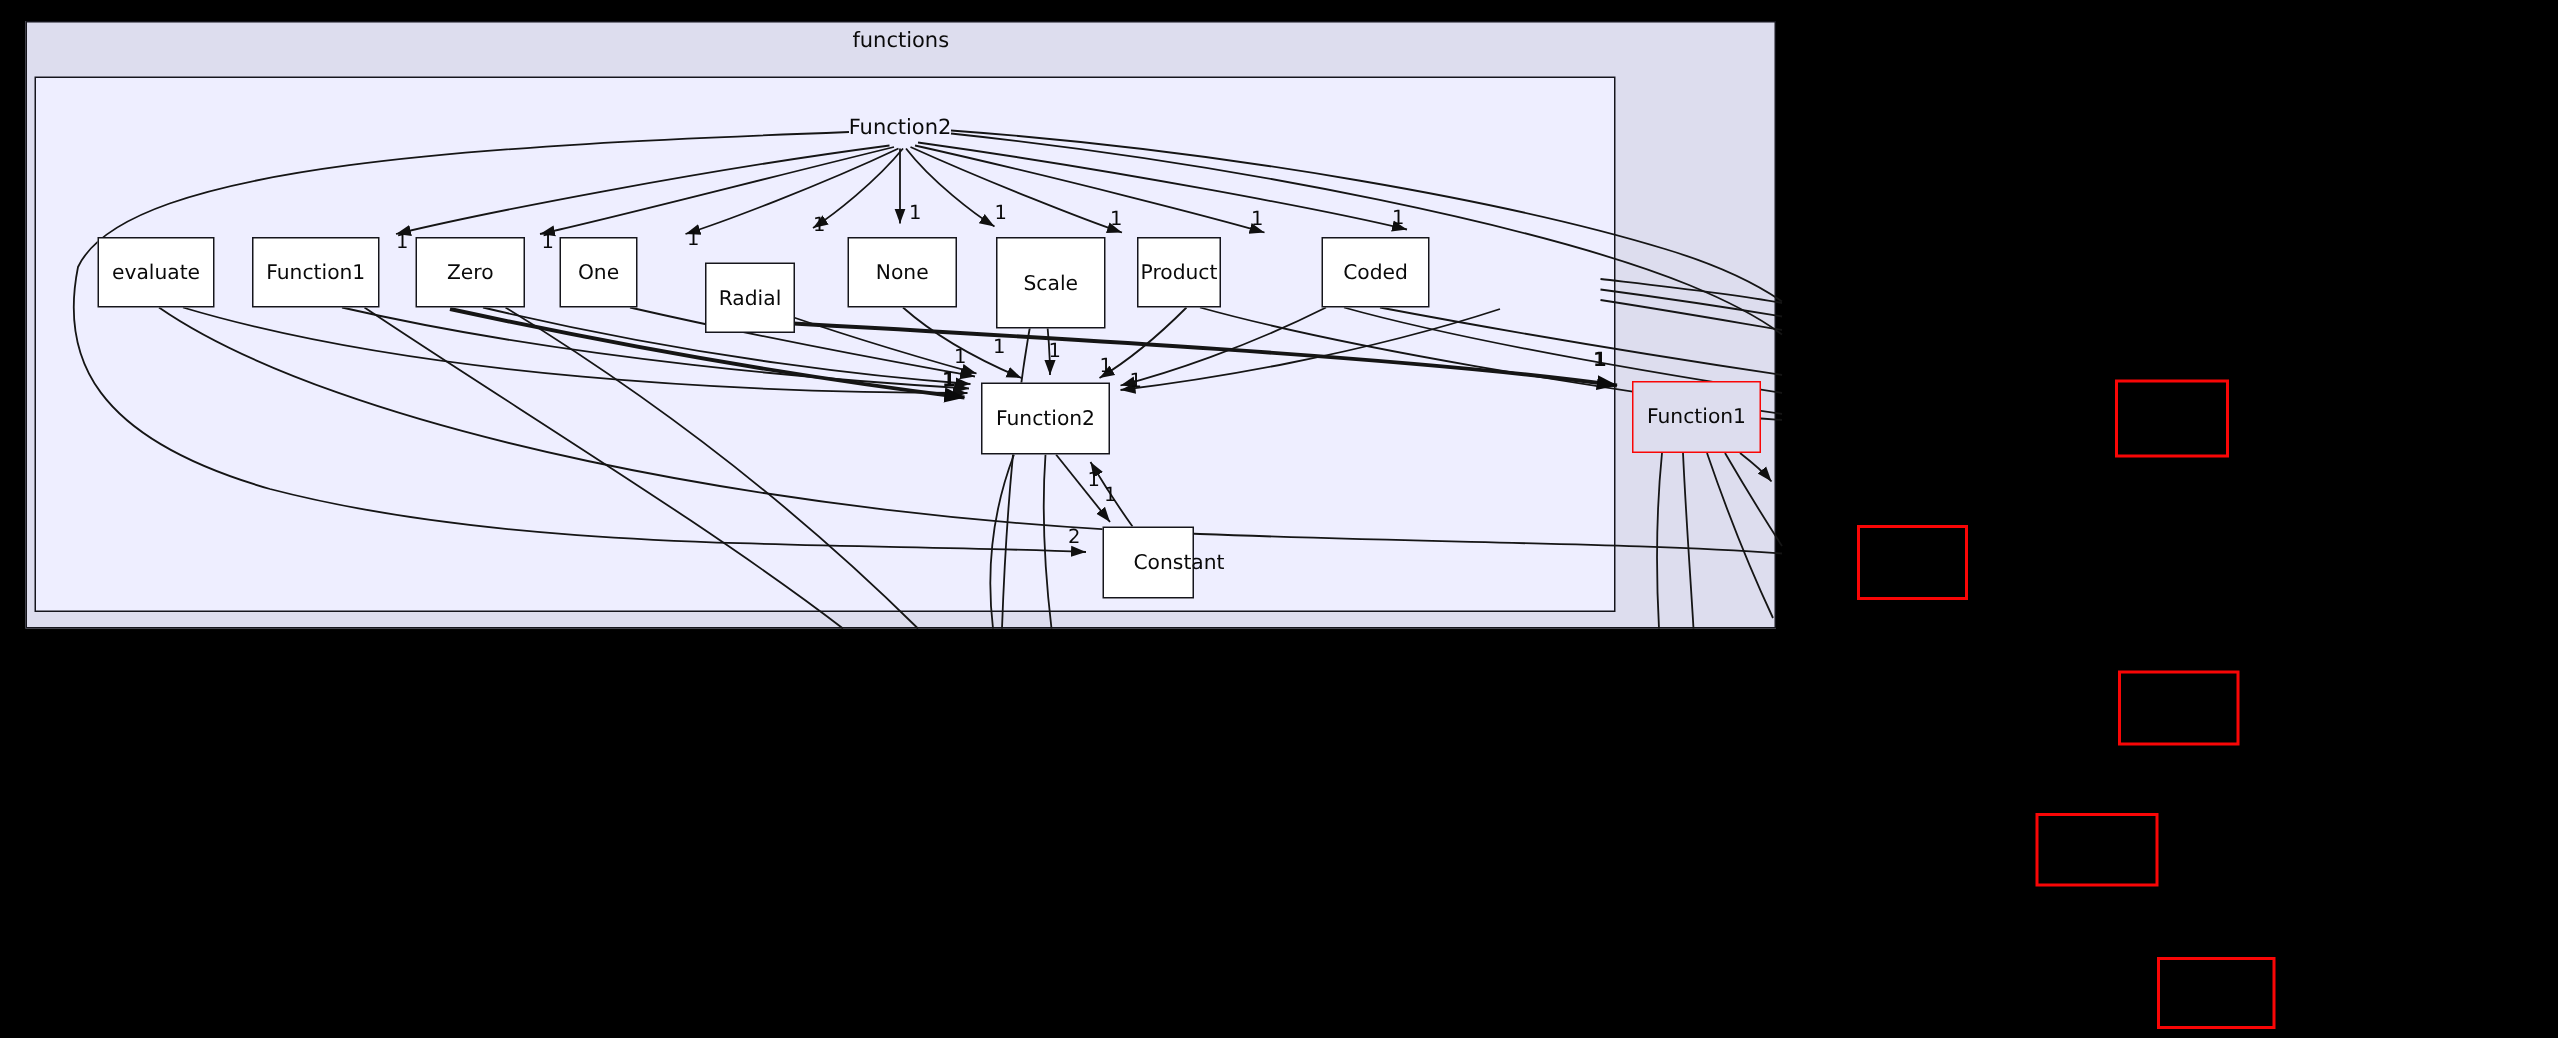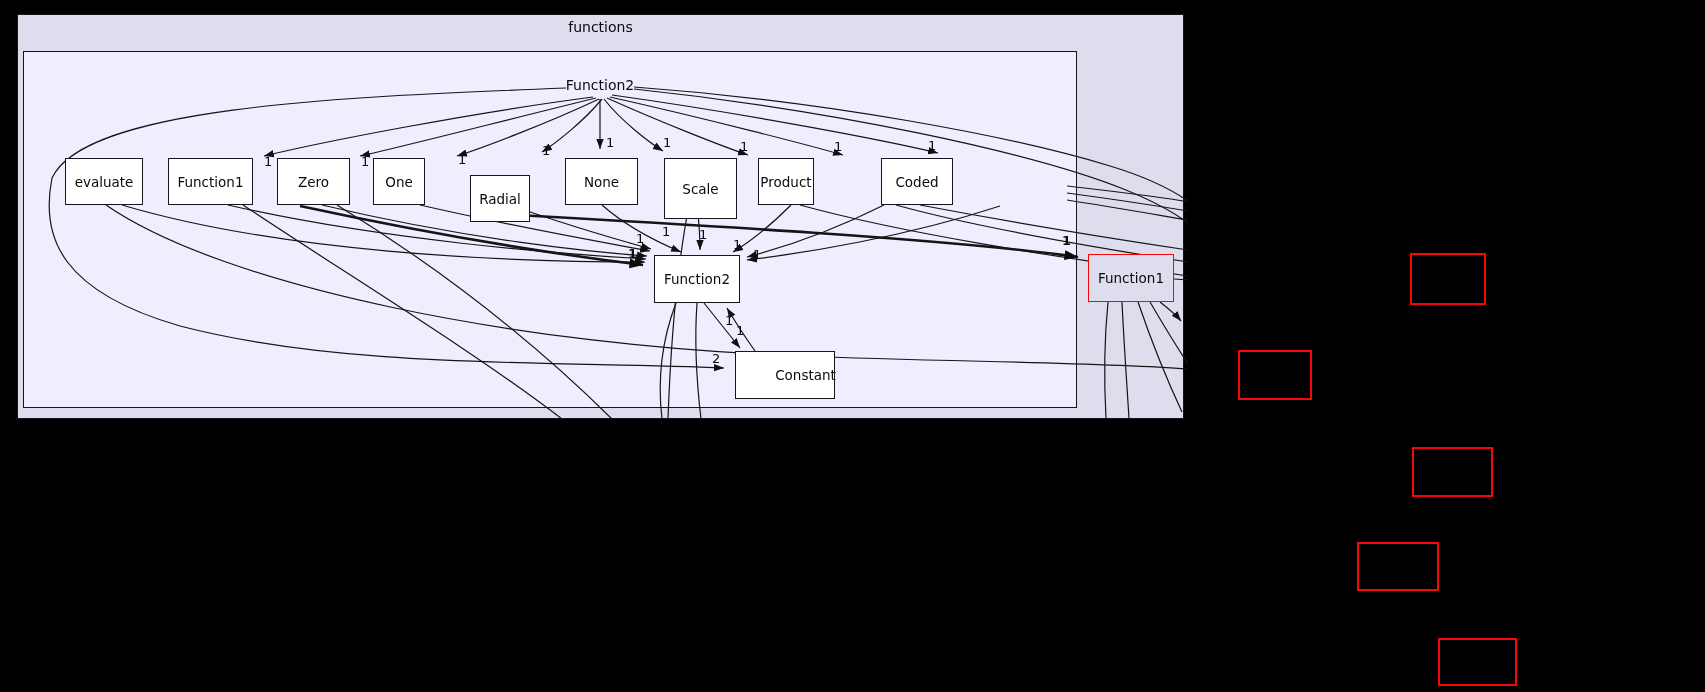--- a/index.html
+++ b/index.html
@@ -126,21 +126,21 @@
   <div class="node" style="left:168px;top:158px;width:85px;height:47px;">Function1</div>
   <div class="node" style="left:277px;top:158px;width:73px;height:47px;">Zero</div>
   <div class="node" style="left:373px;top:158px;width:52px;height:47px;">One</div>
   <div class="node" style="left:470px;top:175px;width:60px;height:47px;">Radial</div>
   <div class="node" style="left:565px;top:158px;width:73px;height:47px;">None</div>
   <div class="node" style="left:664px;top:158px;width:73px;height:61px;">Scale</div>
   <div class="node" style="left:758px;top:158px;width:56px;height:47px;">Product</div>
   <div class="node" style="left:853px;top:158px;width:72px;height:47px;margin-left:28px;">Coded</div>
 
   <div class="node" style="left:654px;top:255px;width:86px;height:48px;">Function2</div>
-  <div class="node" style="left:735px;top:351px;width:100px;height:48px;padding-left:41px;">Constant</div>
+  <div class="node" style="left:735px;top:351px;width:61px;height:48px;padding-left:41px;">Constant</div>
 
   <div class="node-red inplot" style="left:1088px;top:254px;width:86px;height:48px;">Function1</div>
   <div class="node-red" style="left:1410px;top:253px;width:76px;height:52px;"></div>
   <div class="node-red" style="left:1238px;top:350px;width:74px;height:50px;"></div>
   <div class="node-red" style="left:1412px;top:447px;width:81px;height:50px;"></div>
   <div class="node-red" style="left:1357px;top:542px;width:82px;height:49px;"></div>
   <div class="node-red" style="left:1438px;top:638px;width:79px;height:48px;"></div>
 
   <span class="elabel" style="left:264px;top:155px;">1</span>
   <span class="elabel" style="left:361px;top:155px;">1</span>

